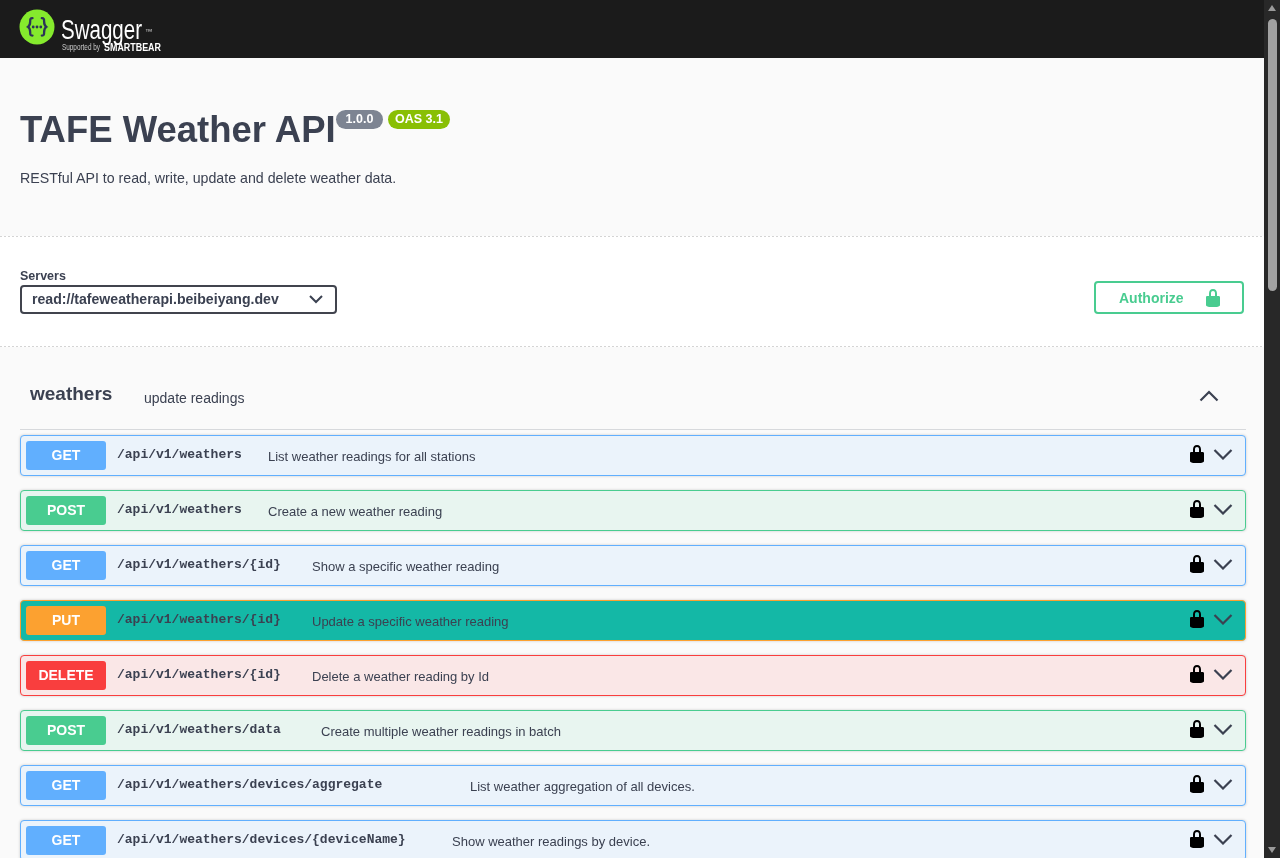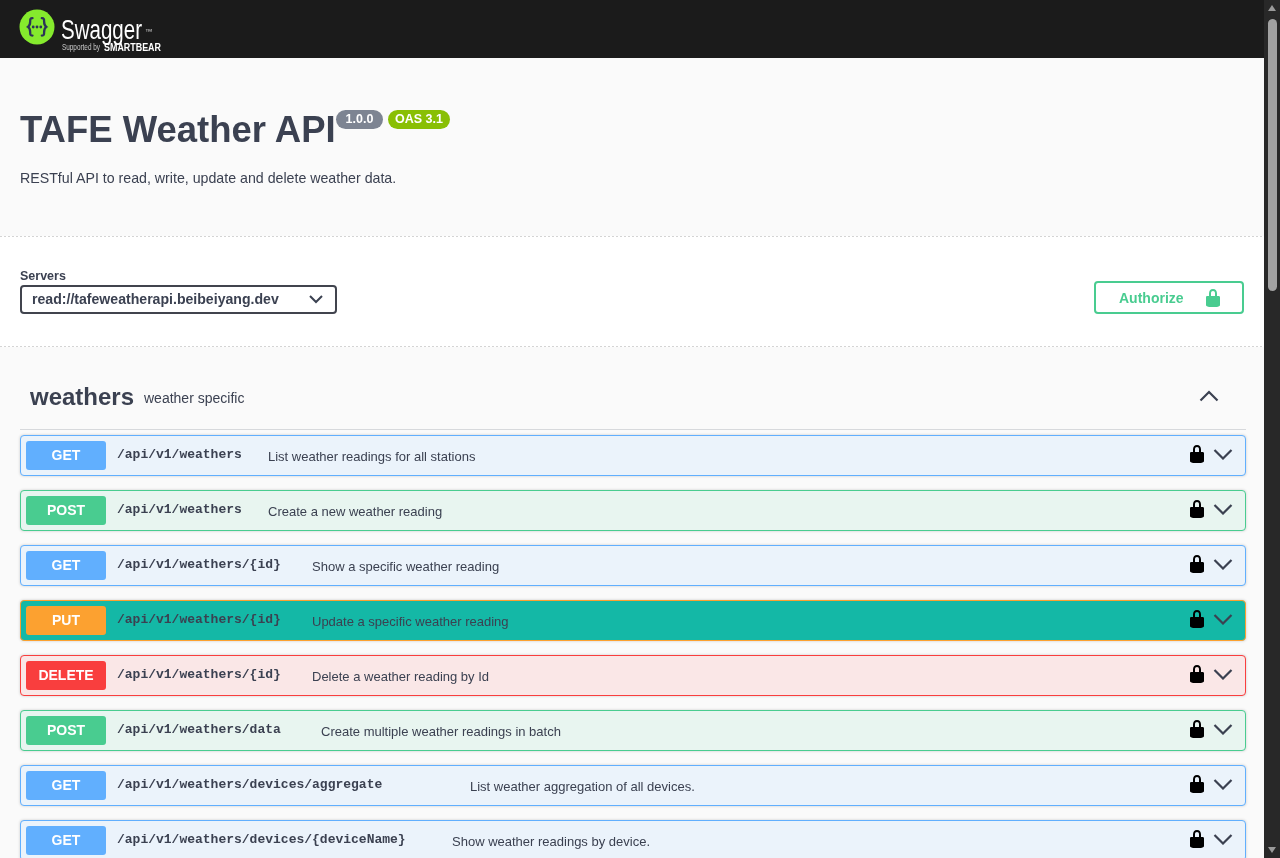--- a/index.html
+++ b/index.html
@@ -23,21 +23,21 @@
 .servers-label { position:absolute; left:20px; top:33px; font-size:12.5px; font-weight:bold; color:#3b4151; }
 .server-select { position:absolute; left:20px; top:49px; width:317px; height:29px; background:#fff; border:2px solid #41444e; border-radius:4px; }
 .server-select .url { position:absolute; left:10px; top:4px; font-size:14.1px; font-weight:bold; color:#3b4151; }
 .sel-arrow { position:absolute; left:287px; top:7px; }
 .auth-btn { position:absolute; left:1094px; top:45px; width:150px; height:33px; border:2px solid #49cc90; border-radius:4px; background:#fff; }
 .auth-btn .txt { position:absolute; left:23px; top:7px; font-size:14px; font-weight:bold; color:#49cc90; }
 .auth-btn svg { position:absolute; left:107px; top:5px; }
 
 
 .tag-hdr { position:absolute; left:0px; top:383px; width:1226px; height:47px; }
-.tag-name { position:absolute; left:30px; top:0px; font-size:24px; font-weight:bold; color:#3b4151; }
+.tag-name { position:absolute; left:30px; top:0px; font-size:19px; font-weight:bold; color:#3b4151; }
 .tag-small { position:absolute; left:144px; top:7px; font-size:14px; color:#3b4151; }
 .tag-line { position:absolute; left:20px; top:429px; width:1226px; height:0; border-top:1px solid #d7d9dc; }
 .tag-arrow { position:absolute; left:1199px; top:388px; }
 
 .opblock { position:absolute; left:20px; width:1226px; height:41px; border:1px solid; border-radius:4px; box-shadow:0 0 3px rgba(0,0,0,.19); }
 .ob-get    { background:#ebf3fb; border-color:#61affe; }
 .ob-post   { background:#e8f5f0; border-color:#49cc90; }
 .ob-put    { background:#14b8a6; border-color:#fca130; }
 .ob-delete { background:#fae7e7; border-color:#f93e3e; }
 .badge { position:absolute; left:5px; top:5px; width:80px; height:29px; border-radius:3px; color:#fff; font-weight:bold; font-size:14px; line-height:29px; text-align:center; }
@@ -89,21 +89,21 @@
     <div class="auth-btn">
       <span class="txt">Authorize</span>
       <svg width="20" height="20" viewBox="0 0 20 20">
           <path fill="#49cc90" d="M15.8 8H14V5.6C14 2.703 12.665 1 10 1S6 2.703 6 5.6V8H4c-.553 0-1 .646-1 1.199V17c0 .549.428 1.139.951 1.307l1.197.387C5.672 18.861 6.55 19 7.1 19h5.8c.549 0 1.428-.139 1.951-.307l1.196-.387c.524-.167.953-.757.953-1.306V9.199C17 8.646 16.352 8 15.8 8zM12 8H8V5.199C8 3.754 8.797 3 10 3c1.203 0 2 .754 2 2.199V8z"></path>
         </svg>
     </div>
   </div>
 
   <div class="tag-hdr">
     <div class="tag-name">weathers</div>
-    <div class="tag-small">weather specific</div>
+    <div class="tag-small">update readings</div>
   </div>
   <div class="tag-line"></div>
   <svg class="tag-arrow" width="20" height="16" viewBox="0 0 20 16">
       <path d="M1.5 12.5 L10 4 L18.5 12.5" stroke="#3b4151" stroke-width="2.2" fill="none"></path>
     </svg>
 
   <div class="opblock ob-get" style="top:435px;">
     <div class="badge b-get">GET</div>
     <div class="path">/api/v1/weathers</div>
     <div class="opdesc" style="left:247px;">List weather readings for all stations</div>

